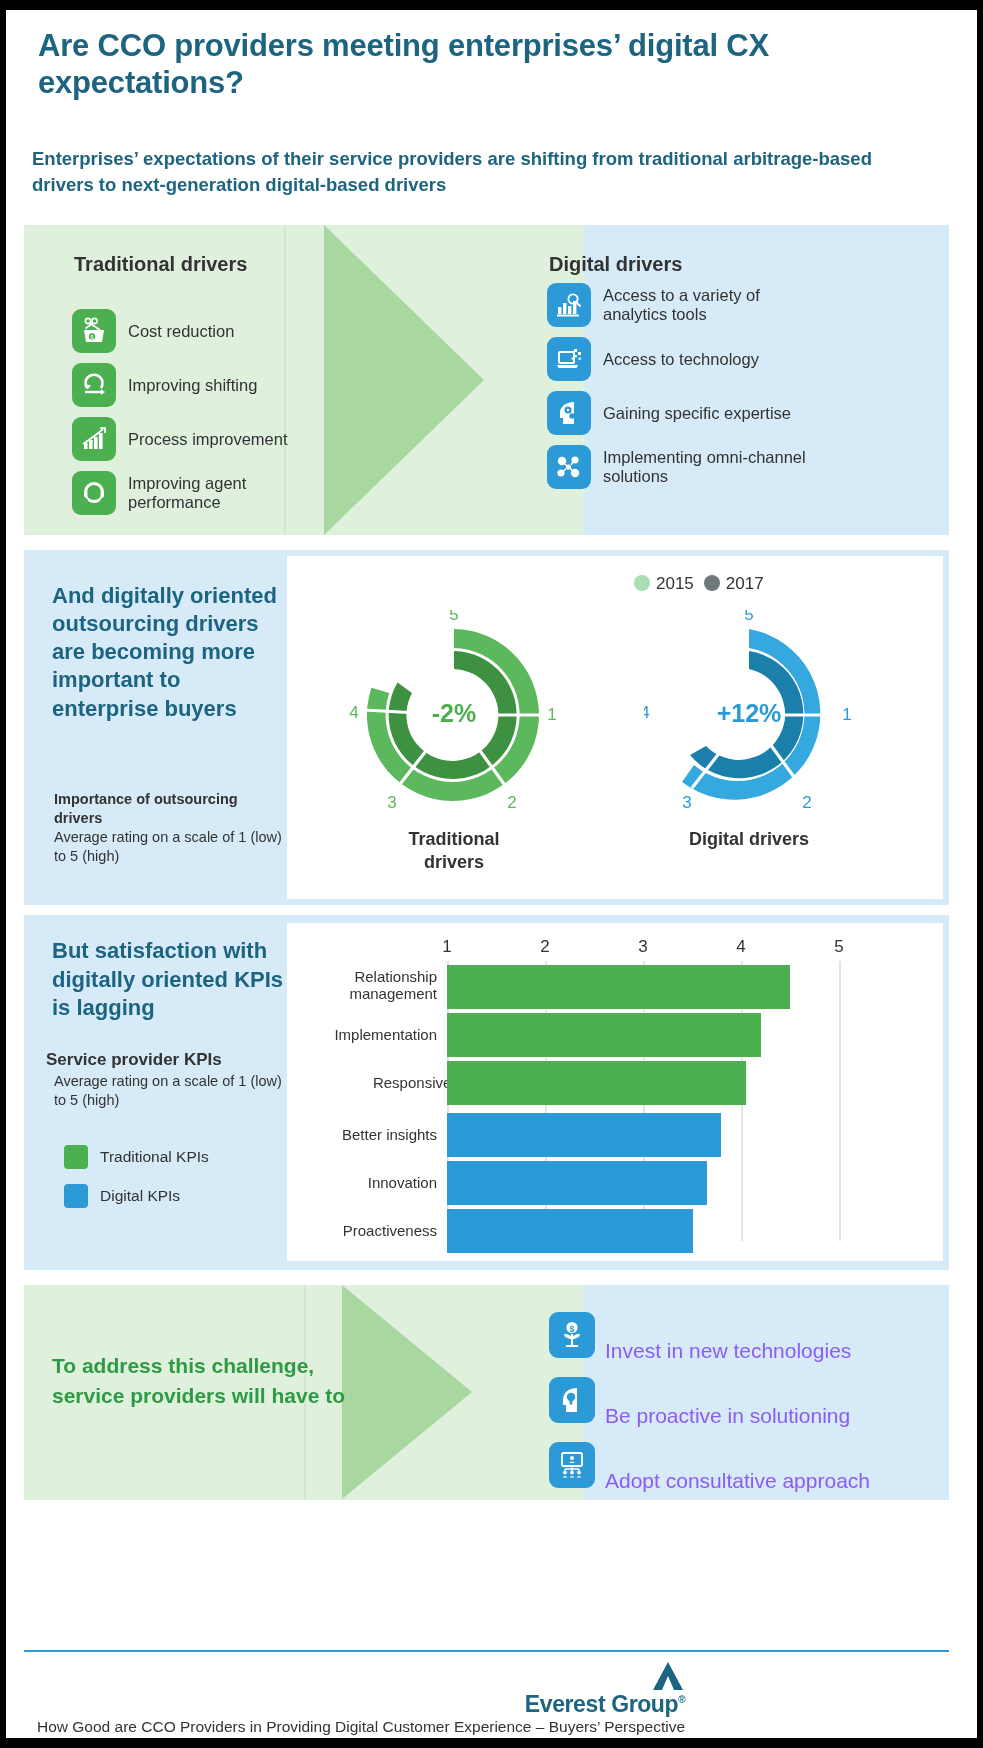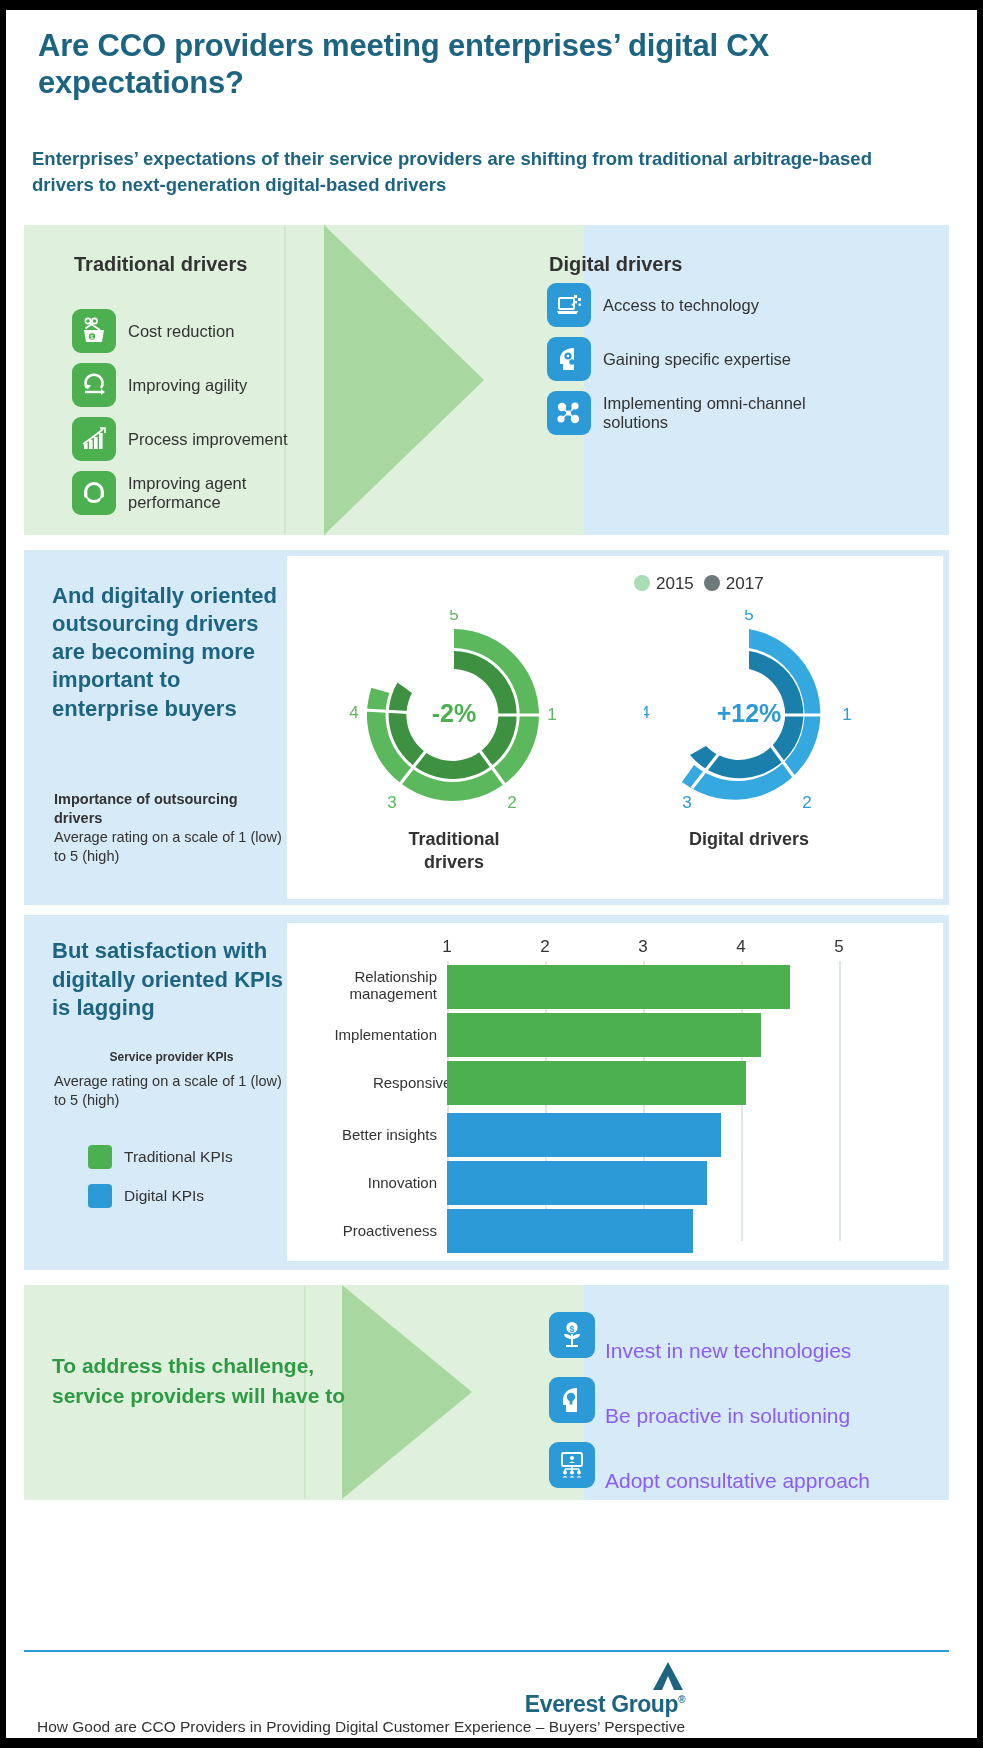--- a/index.html
+++ b/index.html
@@ -66,24 +66,24 @@
   .p2-sub-b{position:absolute;left:30px;top:240px;width:225px;font-size:14.5px;font-weight:bold;color:#333;line-height:1.3;}
   .p2-sub{position:absolute;left:30px;top:278px;width:235px;font-size:14.5px;color:#333;line-height:1.32;}
   .legend2{position:absolute;left:610px;top:24px;display:flex;align-items:center;gap:10px;font-size:17px;color:#333;}
   .lg-dot{width:16px;height:16px;border-radius:50%;display:inline-block;margin-right:6px;vertical-align:-2px;}
   .gauge-cap{position:absolute;font-size:18px;font-weight:bold;color:#333;text-align:center;line-height:1.25;}
 
   
   .panel3{position:absolute;left:18px;top:905px;width:925px;height:355px;background:#d6eaf8;}
   .p3-white{position:absolute;left:263px;top:8px;width:656px;height:338px;background:#fff;}
   .p3-head{position:absolute;left:28px;top:22px;width:240px;font-size:22px;font-weight:bold;line-height:1.3;color:#1d6480;}
-  .p3-sub-b{position:absolute;left:30px;top:135px;width:235px;font-size:12px;font-weight:bold;color:#333;text-align:center;}
+  .p3-sub-b{position:absolute;left:22px;top:135px;width:235px;font-size:17px;font-weight:bold;color:#333;}
   .p3-sub{position:absolute;left:30px;top:157px;width:240px;font-size:14.5px;color:#333;line-height:1.32;}
   .p3-legend{position:absolute;left:40px;top:230px;font-size:15.5px;color:#333;}
-  .p3-leg-row{display:flex;align-items:center;margin-bottom:15px;margin-left:24px;}
+  .p3-leg-row{display:flex;align-items:center;margin-bottom:15px;}
   .p3-sw{width:24px;height:24px;border-radius:4px;margin-right:12px;}
 
   .chart3{position:absolute;left:0;top:0;width:656px;height:338px;}
   .axnum{position:absolute;top:14px;font-size:17px;color:#333;transform:translateX(-50%);}
   .grid-v{position:absolute;top:38px;height:280px;width:1.5px;background:#dfe6ea;}
   .barrow{position:absolute;height:44px;}
   .barlbl{position:absolute;right:0;font-size:15px;color:#333;text-align:right;line-height:1.12;}
   .bar{position:absolute;height:44px;}
 
   
@@ -141,21 +141,21 @@
       </div>
       <div class="drv-row">
         <div class="drv-ico ico-g">
           <svg width="30" height="30" viewBox="0 0 30 30">
                 <path d="M22 18 A8.5 8.5 0 1 0 8 18" fill="none" stroke="#fff" stroke-width="2.6"></path>
                 <path d="M6 14 L8.5 19.5 L12 15.5 Z" fill="#fff"></path>
                 <path d="M6 22 L24 22" stroke="#fff" stroke-width="2.4"></path>
                 <path d="M22 19 L26 22 L22 25 Z" fill="#fff"></path>
               </svg>
         </div>
-        <div class="drv-txt">Improving agility</div>
+        <div class="drv-txt">Improving shifting</div>
       </div>
       <div class="drv-row">
         <div class="drv-ico ico-g">
           <svg width="30" height="30" viewBox="0 0 30 30">
                 <rect x="5" y="19" width="3.6" height="6" fill="#fff"></rect>
                 <rect x="10" y="16" width="3.6" height="9" fill="#fff"></rect>
                 <rect x="15" y="13" width="3.6" height="12" fill="#fff"></rect>
                 <rect x="20" y="9" width="3.6" height="16" fill="#fff"></rect>
                 <path d="M4 20 C10 16 16 12 24 5" stroke="#fff" stroke-width="1.7" fill="none"></path>
                 <path d="M21 4 L26 4 L26 9" stroke="#fff" stroke-width="1.7" fill="none"></path>
@@ -171,20 +171,34 @@
                 <rect x="5" y="13" width="3.4" height="6.5" rx="1.4" fill="#fff"></rect>
                 <rect x="21.6" y="13" width="3.4" height="6.5" rx="1.4" fill="#fff"></rect>
                 <path d="M9 22 q6 4 12 0" stroke="#fff" stroke-width="2" fill="none"></path>
               </svg>
         </div>
         <div class="drv-txt">Improving agent performance</div>
       </div>
     </div>
 
     <div class="drv-list" style="left:523px;top:58px;width:280px;">
+      <div class="drv-row">
+        <div class="drv-ico ico-b">
+          <svg width="30" height="30" viewBox="0 0 30 30">
+                <rect x="4" y="17" width="3.4" height="7" fill="#fff"></rect>
+                <rect x="9" y="13" width="3.4" height="11" fill="#fff"></rect>
+                <rect x="14" y="16" width="3.4" height="8" fill="#fff"></rect>
+                <rect x="19" y="11" width="3.4" height="13" fill="#fff"></rect>
+                <rect x="3" y="24.5" width="22" height="2" fill="#fff"></rect>
+                <circle cx="19" cy="9" r="4.6" fill="none" stroke="#fff" stroke-width="1.9"></circle>
+                <path d="M22.4 12.4 L26.5 16.5" stroke="#fff" stroke-width="2.2"></path>
+              </svg>
+        </div>
+        <div class="drv-txt">Access to a variety of analytics tools</div>
+      </div>
       <div class="drv-row">
         <div class="drv-ico ico-b">
           <svg width="30" height="30" viewBox="0 0 30 30">
                 <rect x="5" y="8" width="15" height="11" rx="1" fill="none" stroke="#fff" stroke-width="1.9"></rect>
                 <path d="M3 21 L24 21 L22.5 24 L4.5 24 Z" fill="#fff"></path>
                 <rect x="20" y="5" width="3" height="3" fill="#fff"></rect>
                 <rect x="24" y="8" width="3" height="3" fill="#fff"></rect>
                 <rect x="20.5" y="11" width="2.4" height="2.4" fill="#fff"></rect>
                 <rect x="24.6" y="13.6" width="2.2" height="2.2" fill="#fff"></rect>
                 <rect x="17.6" y="13.6" width="2" height="2" fill="#fff"></rect>

